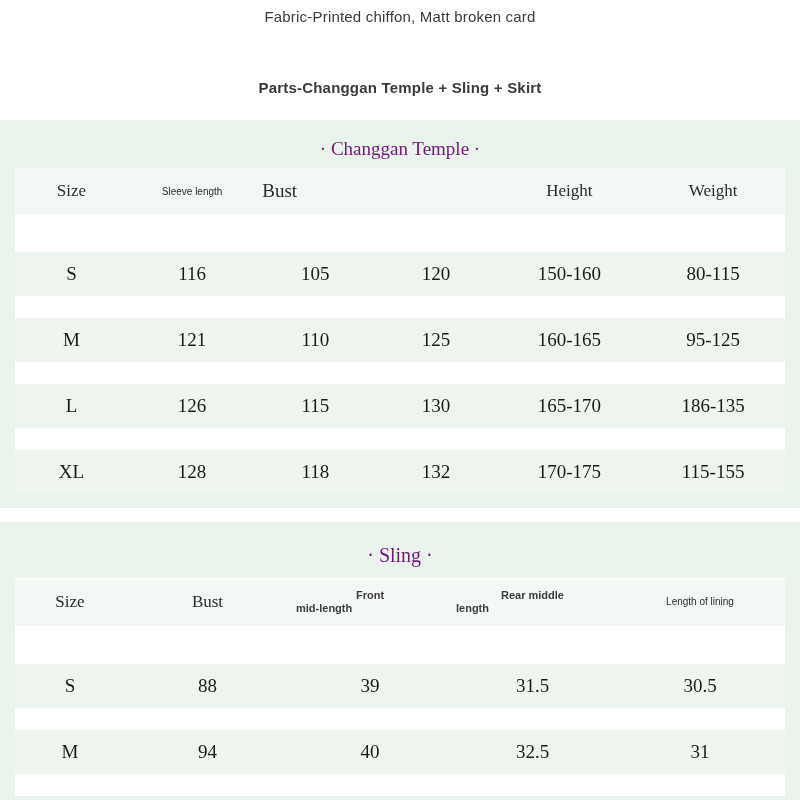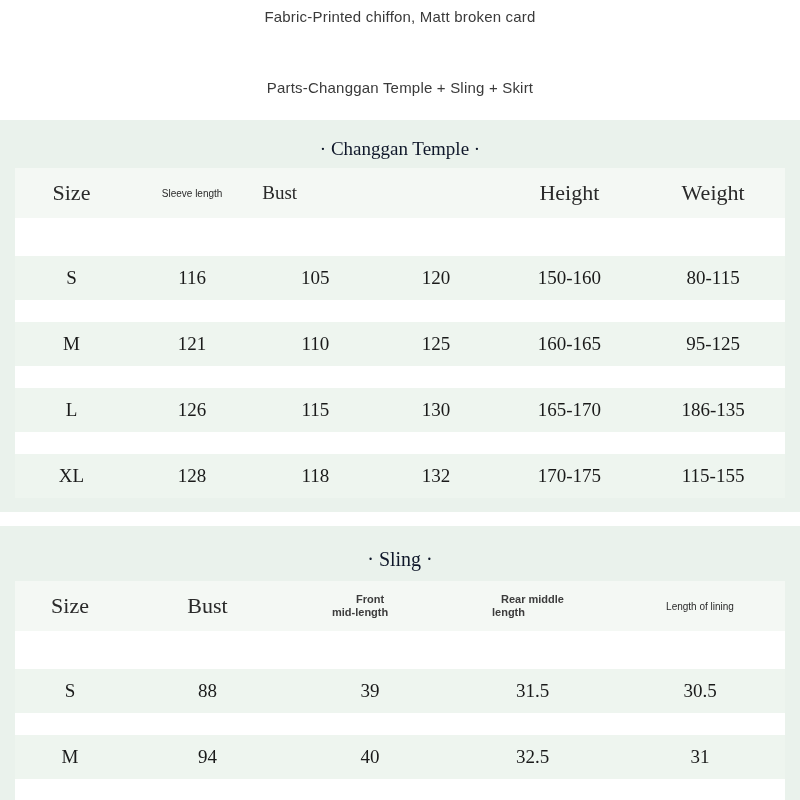--- a/index.html
+++ b/index.html
@@ -24,32 +24,32 @@
   }
 
   
   .headline {
     text-align: center;
     font-size: 15px;
     color: #3a3a3a;
     letter-spacing: 0.2px;
   }
   .headline-1 { padding-top: 8px; }
-  .headline-2 { padding-top: 54px; }
+  .headline-2 { padding-top: 54px; font-weight: bold; }
 
   
   .panel {
     background: #eaf2ec;
     margin-top: 24px;
     padding: 0 0 14px 0;
   }
   .panel-title {
     text-align: center;
     font-size: 19px;
-    color: #0f172a;
+    color: #701a75;
     padding: 18px 0 8px 0;
     font-family: "Liberation Serif", serif;
   }
   .panel-title.big {
     font-size: 20px;
     padding: 22px 0 10px 0;
   }
 
   
   table.size-table {
@@ -62,39 +62,38 @@
     background: #f4f8f4;
     font-weight: normal;
     font-size: 10px;
     color: #2a2a2a;
     padding: 12px 2px;
     text-align: center;
     font-family: "Liberation Sans", sans-serif;
   }
   table.size-table thead th.serif-col {
     font-family: "Liberation Serif", serif;
-    font-size: 22px;
+    font-size: 17px;
   }
   table.size-table thead th.big-col {
     font-family: "Liberation Serif", serif;
     font-size: 19px;
     text-align: left;
     padding-left: 6px;
   }
   table.size-table thead th.two-line {
     font-size: 11px;
     line-height: 1.15;
     color: #3c3c3c;
     font-weight: bold;
   }
   table.size-table thead th.two-line span.l2 {
     display: block;
     text-align: left;
     padding-left: 4px;
-    margin-left: 36px;
   }
   table.size-table tbody td {
     background: #eef5ef;
     text-align: center;
     font-size: 19px;
     font-family: "Liberation Serif", serif;
     color: #1a1a1a;
     padding: 11px 2px;
   }
   table.size-table tbody tr.spacer td {

